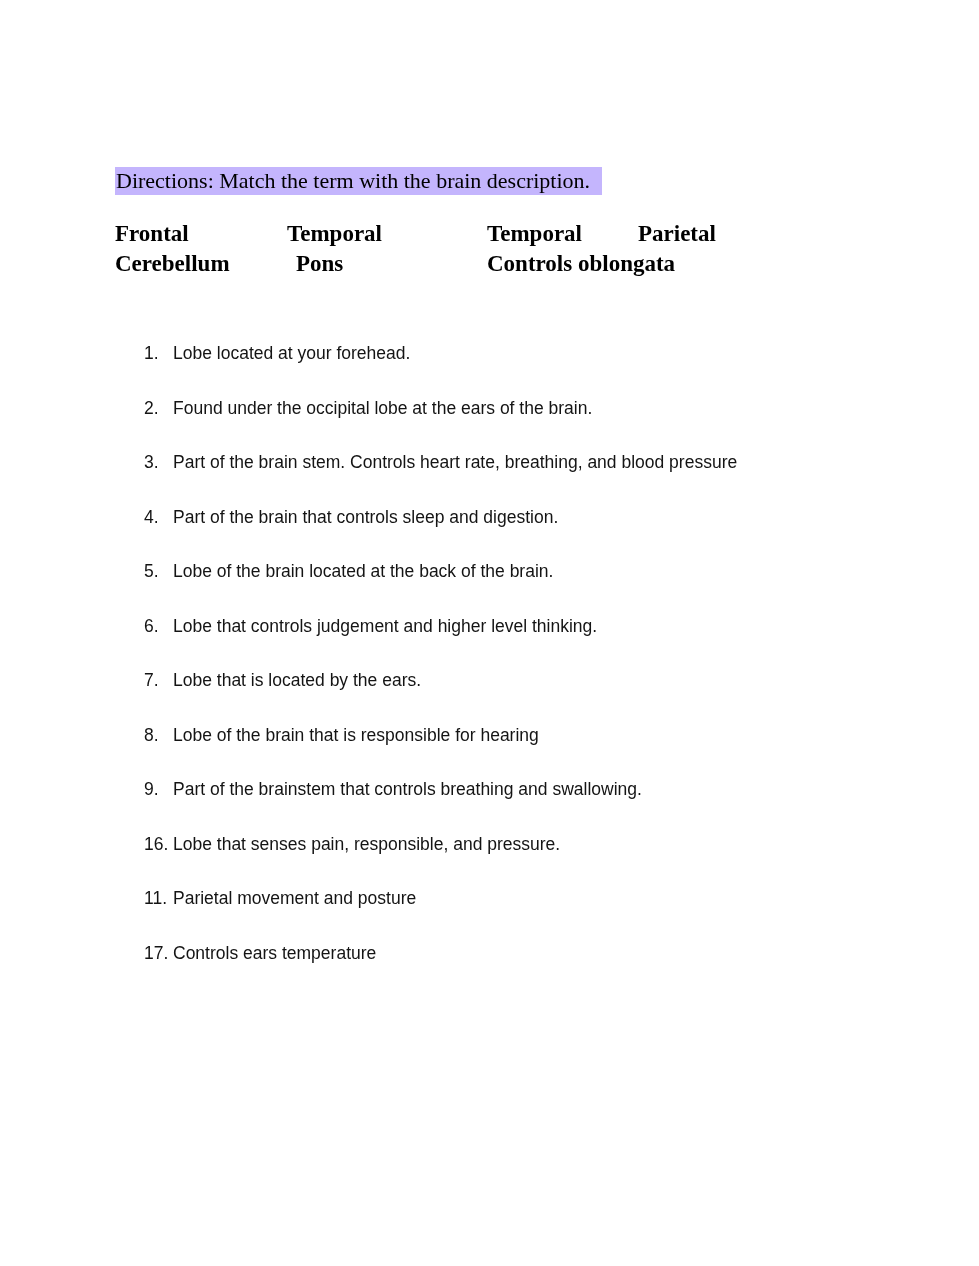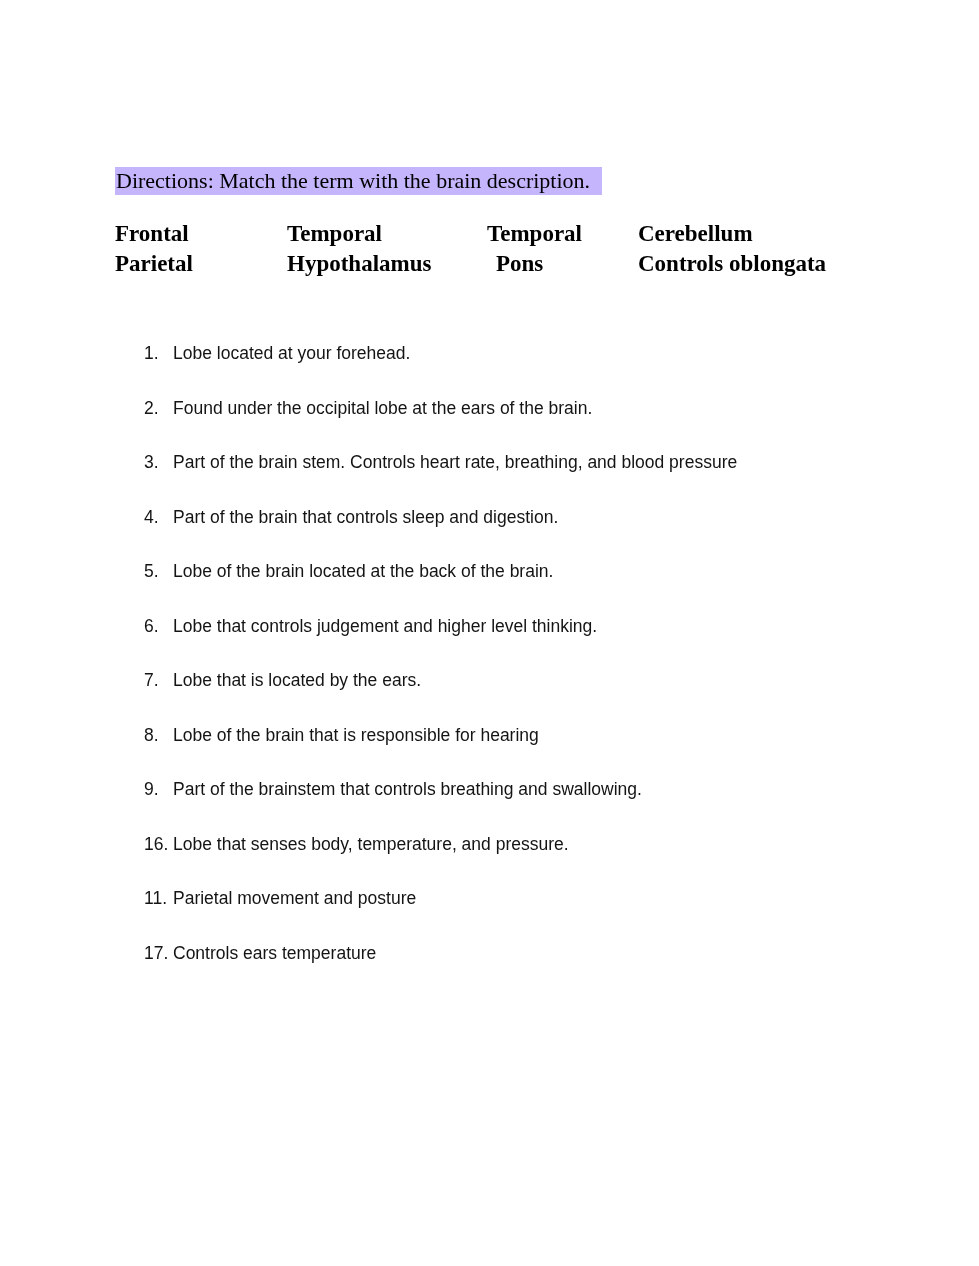--- a/index.html
+++ b/index.html
@@ -66,23 +66,22 @@
 <div class="page">
 
   <div class="directions-line">
     <span class="highlight">Directions: Match the term with the brain description.</span>
   </div>
 
   <div class="wordbank">
     <span class="wb-cell">Frontal</span>
     <span class="wb-cell">Temporal</span>
     <span class="wb-cell">Temporal</span>
+    <span class="wb-cell">Parietal</span>
     <span class="wb-cell">Cerebellum</span>
-    <span class="wb-cell">Parietal</span>
-    <span class="wb-cell">Hypothalamus</span>
     <span class="wb-cell wb-indent">Pons</span>
     <span class="wb-cell">Controls oblongata</span>
   </div>
 
   <div class="questions">
     <div class="q-item">
       <span class="q-num">1.</span>
       <span class="q-text">Lobe located at your forehead.</span>
     </div>
     <div class="q-item">
@@ -112,21 +111,21 @@
     <div class="q-item">
       <span class="q-num">8.</span>
       <span class="q-text">Lobe of the brain that is responsible for hearing</span>
     </div>
     <div class="q-item">
       <span class="q-num">9.</span>
       <span class="q-text">Part of the brainstem that controls breathing and swallowing.</span>
     </div>
     <div class="q-item">
       <span class="q-num">16.</span>
-      <span class="q-text">Lobe that senses body, temperature, and pressure.</span>
+      <span class="q-text">Lobe that senses pain, responsible, and pressure.</span>
     </div>
     <div class="q-item">
       <span class="q-num">11.</span>
       <span class="q-text">Parietal movement and posture</span>
     </div>
     <div class="q-item">
       <span class="q-num">17.</span>
       <span class="q-text">Controls ears temperature</span>
     </div>
   </div>

